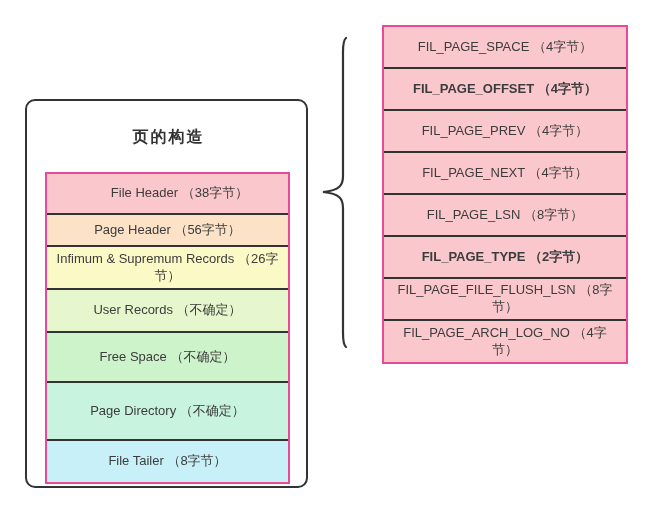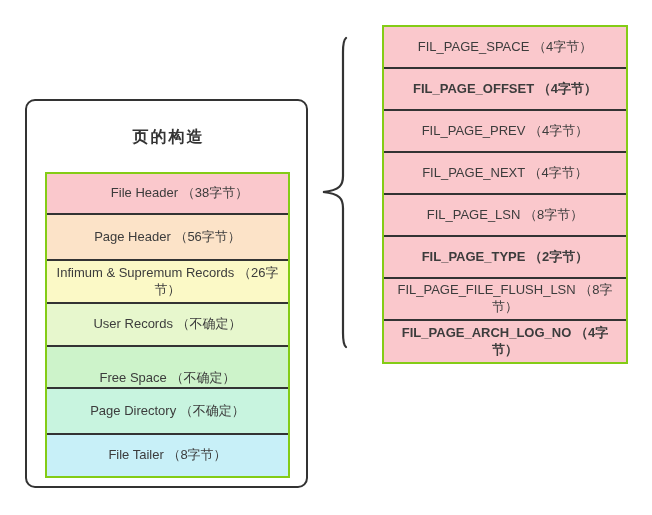--- a/index.html
+++ b/index.html
@@ -38,21 +38,21 @@
     font-size: 16px;
     font-weight: 700;
     letter-spacing: 2px;
     color: #333333;
   }
 
   
   .stack {
     position: absolute;
     box-sizing: border-box;
-    border: 2px solid #84cc16;
+    border: 2px solid #ec4899;
     background: #fde047;
   }
   .left-stack {
     left: 45px;
     top: 172px;
     width: 245px;
   }
   .right-stack {
     left: 382px;
     top: 25px;
@@ -67,25 +67,25 @@
   }
   .row:last-child { border-bottom: none; }
   .row-label {
     text-align: center;
     font-size: 13px;
     line-height: 1.3;
     padding: 0 8px;
     color: #3c3c3c;
   }
   .left-stack .row:nth-child(1) { height: 41px; }
-  .left-stack .row:nth-child(2) { height: 46px; }
+  .left-stack .row:nth-child(2) { height: 32px; }
   .left-stack .row:nth-child(3) { height: 43px; }
   .left-stack .row:nth-child(4) { height: 43px; }
-  .left-stack .row:nth-child(5) { height: 42px; align-items: flex-end; }
-  .left-stack .row:nth-child(6) { height: 46px; }
+  .left-stack .row:nth-child(5) { height: 50px; }
+  .left-stack .row:nth-child(6) { height: 58px; }
   .left-stack .row:nth-child(7) { height: 41px; }
   .right-stack .row { height: 42px; }
   .right-stack .row:last-child { height: 41px; }
 
   
   .brace-svg {
     position: absolute;
     left: 318px;
     top: 30px;
     width: 36px;
@@ -172,20 +172,20 @@
     <div class="row" style="background: rgb(250, 200, 204); font-weight: bold;">
       <div class="row-label">
         <span>FIL_PAGE_TYPE</span> <span>（2字节）</span>
       </div>
     </div>
     <div class="row" style="background: rgb(250, 200, 204);">
       <div class="row-label">
         <span>FIL_PAGE_FILE_FLUSH_LSN</span> <span>（8字节）</span>
       </div>
     </div>
-    <div class="row" style="background: rgb(250, 200, 204); font-weight: bold;">
+    <div class="row" style="background: rgb(250, 200, 204);">
       <div class="row-label">
         <span>FIL_PAGE_ARCH_LOG_NO</span> <span>（4字节）</span>
       </div>
     </div>
   </div>
 
 </div>
 
 </body></html>

